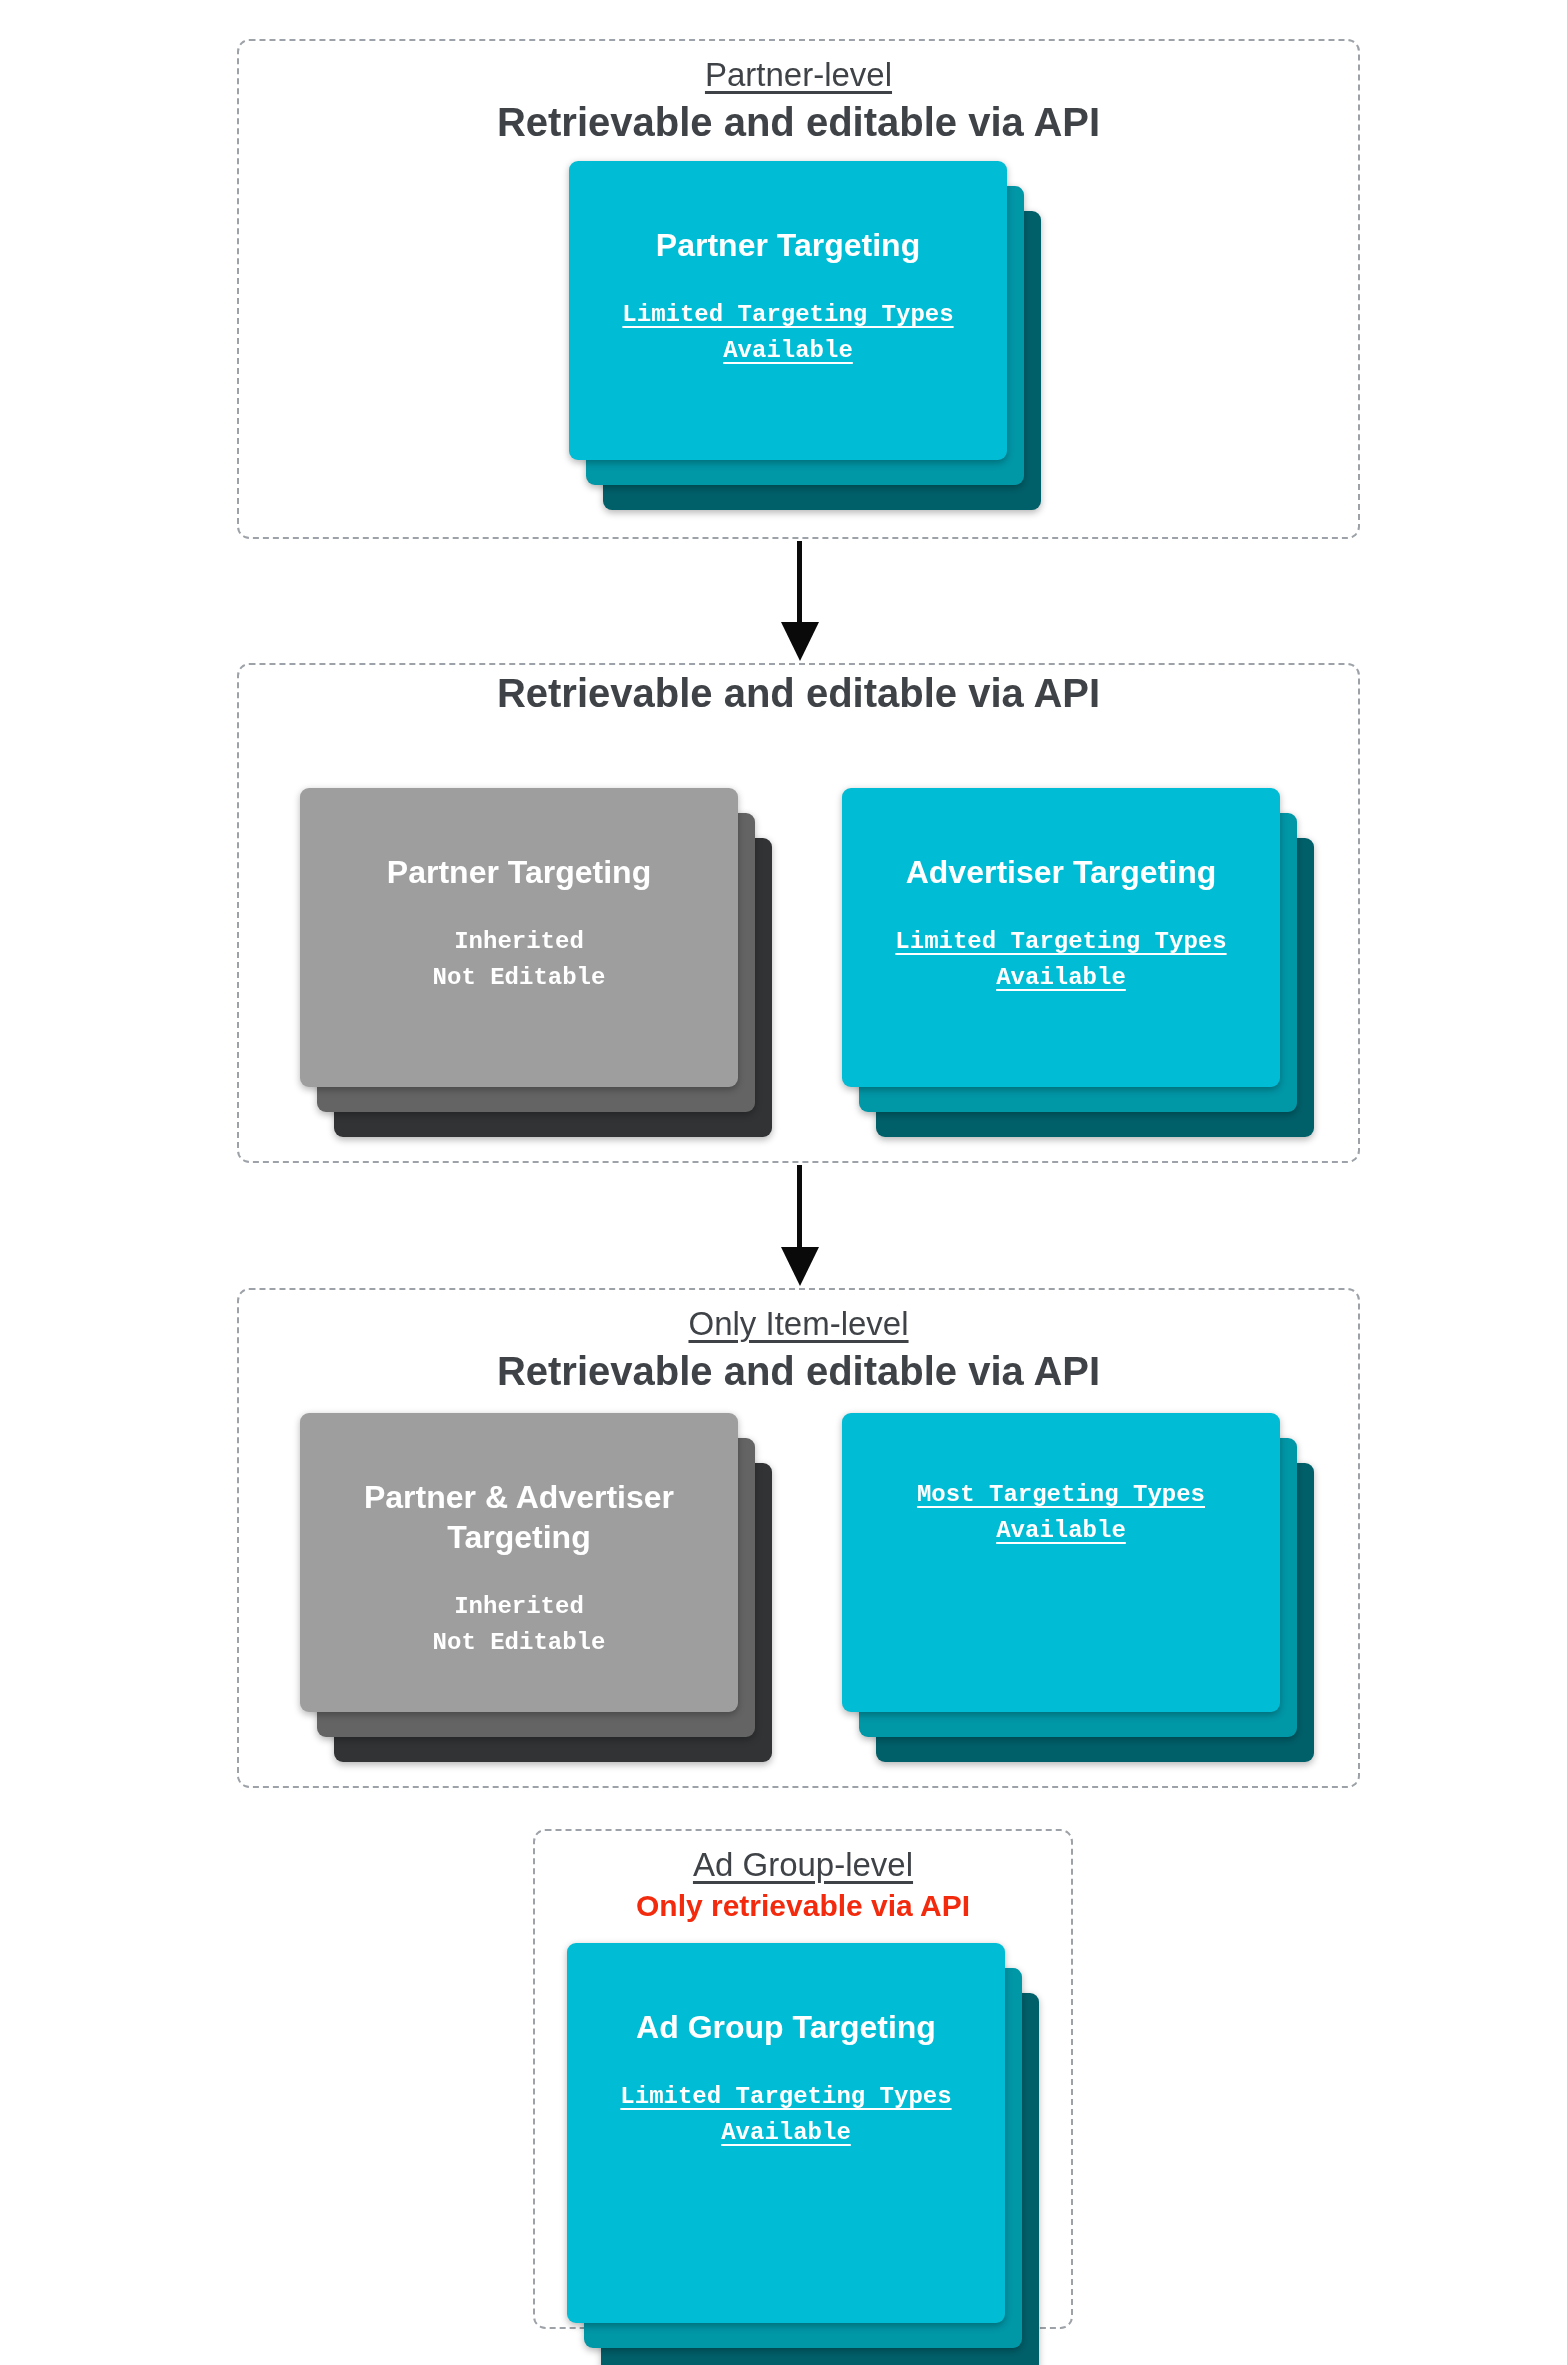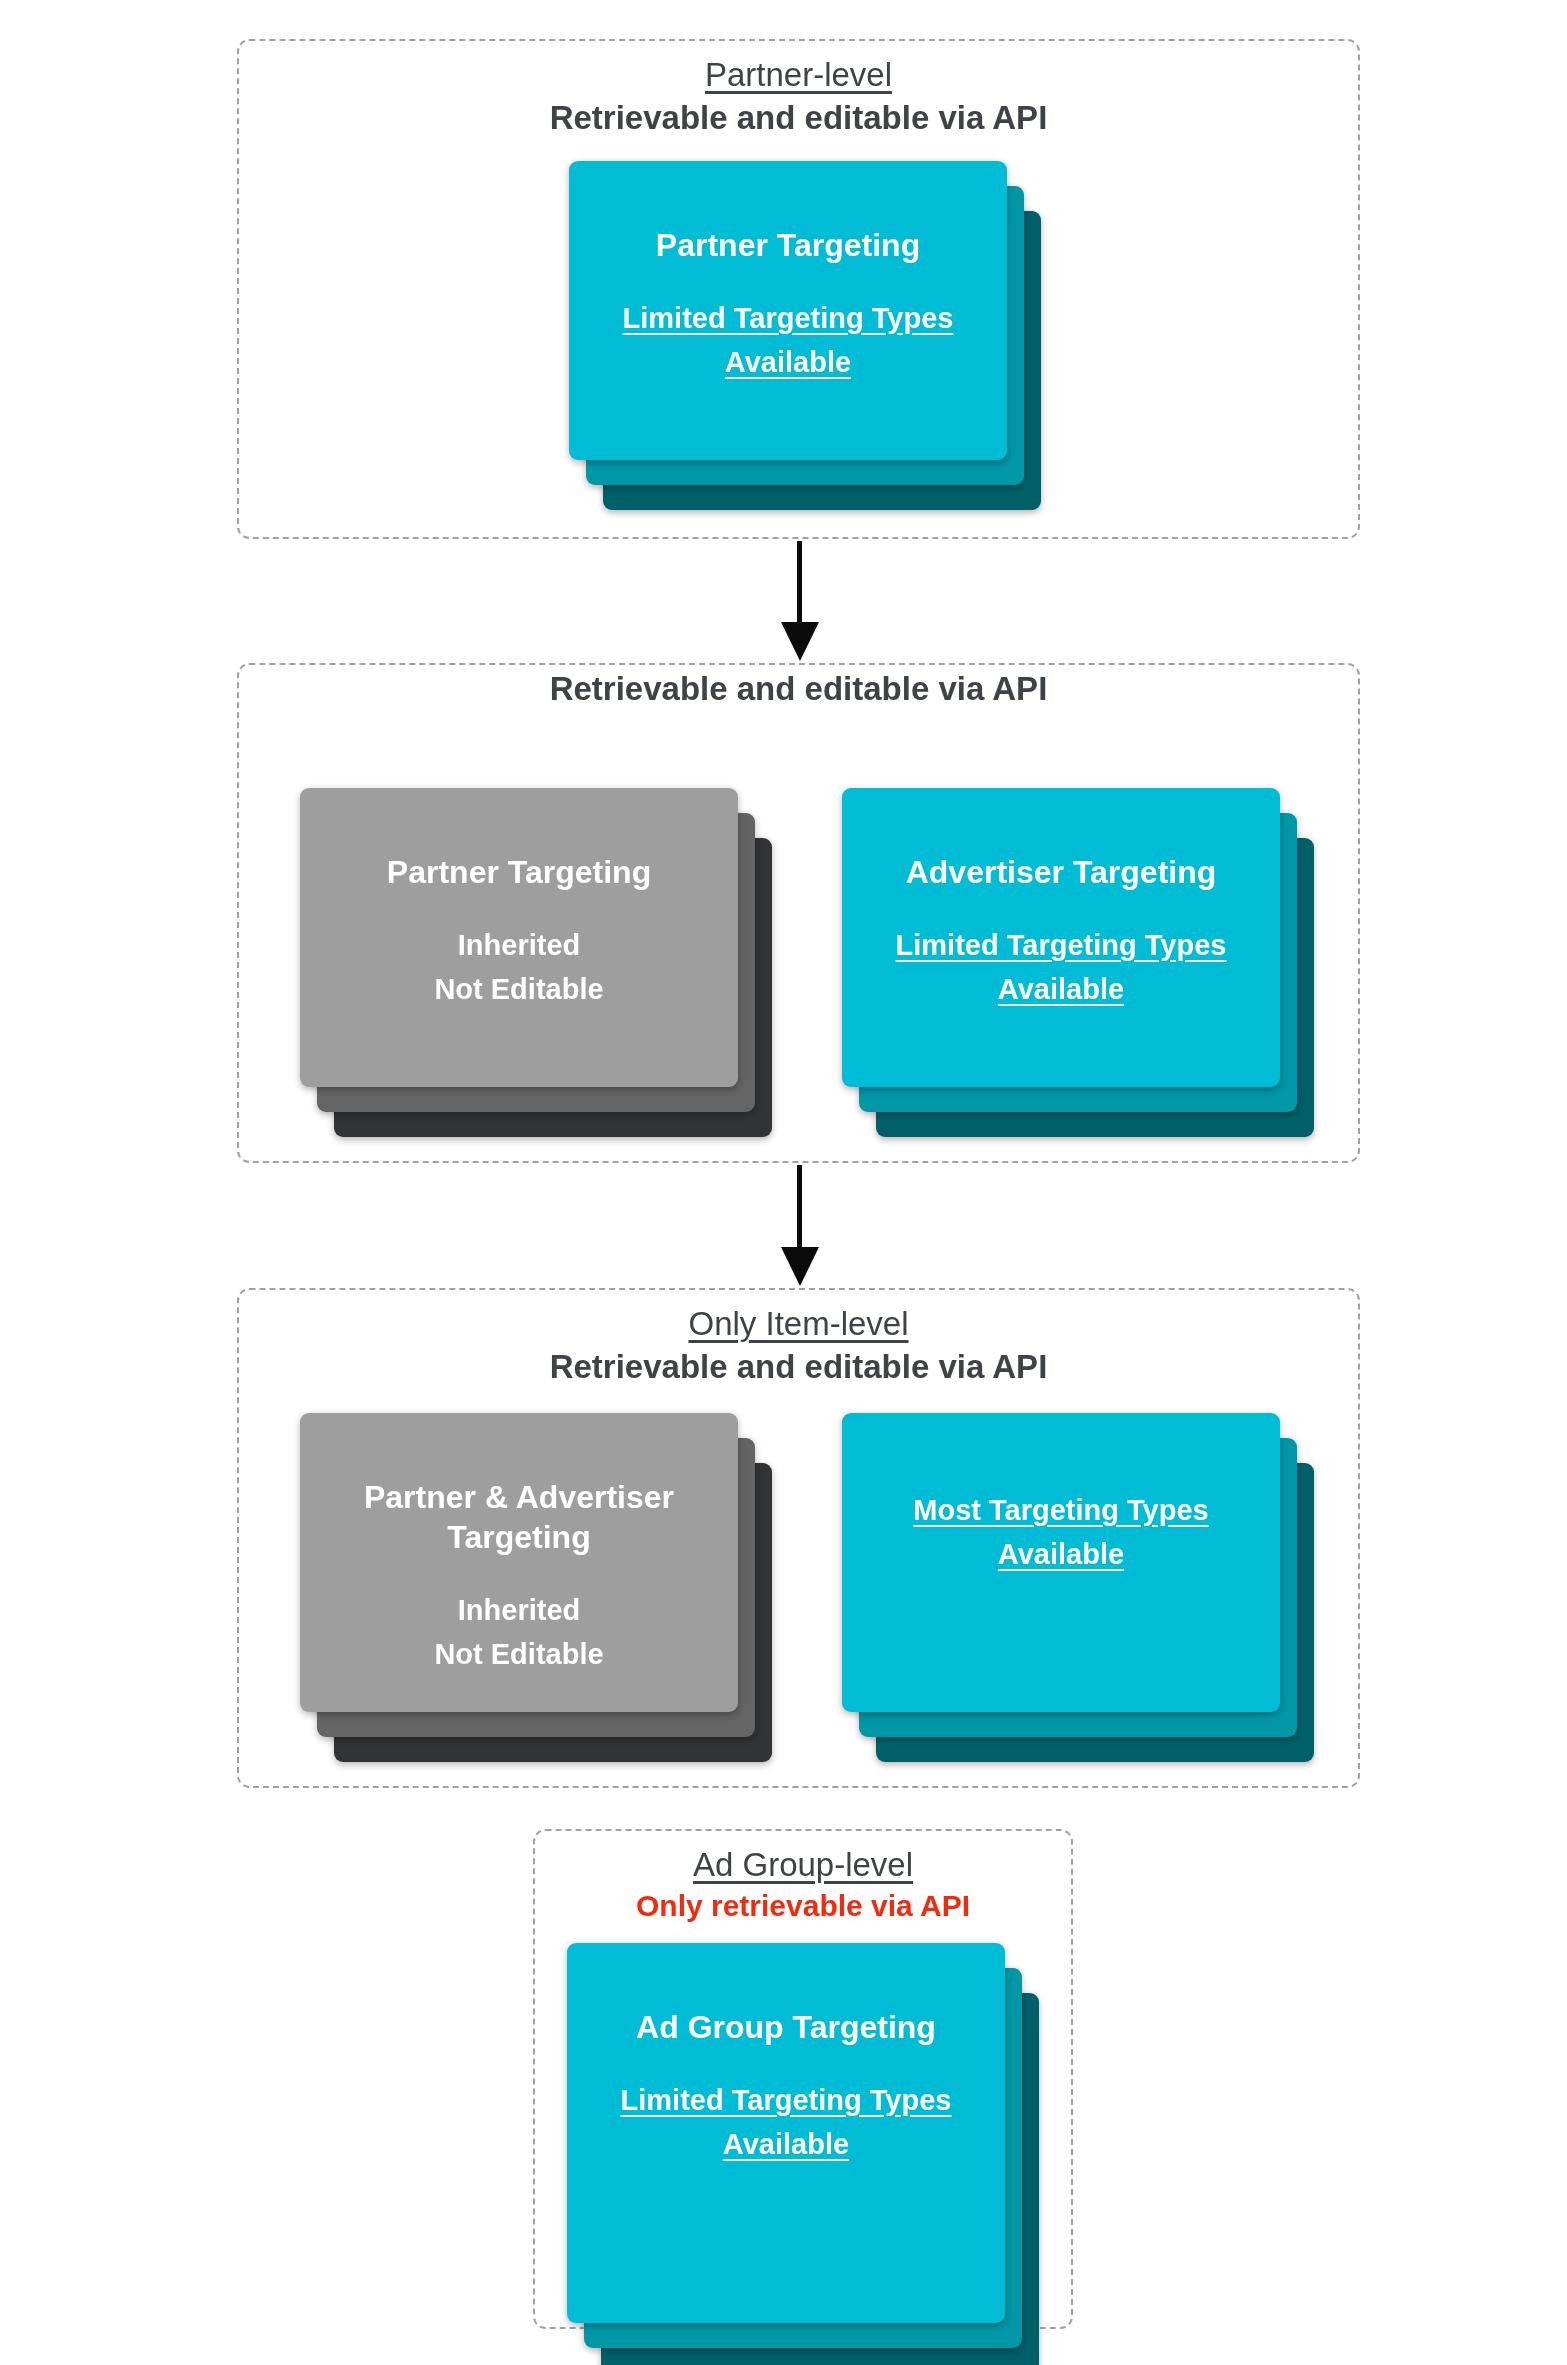--- a/index.html
+++ b/index.html
@@ -28,21 +28,21 @@
     font-size: 33px;
     font-weight: 400;
     color: var(--heading);
     text-decoration: underline;
     text-underline-offset: 4.5px;
     line-height: 1.2;
   }
   .panel-subtitle {
     margin: 3.6px 0 0 0;
     text-align: center;
-    font-size: 33px;
+    font-size: 40px;
     font-weight: 700;
     color: var(--heading);
     line-height: 1.2;
   }
   .panel-subtitle.red {
     color: var(--red);
     font-size: 30px;
   }
   .stack {
     position: absolute;
@@ -80,25 +80,26 @@
   .card-title {
     color: #ffffff;
     font-size: 32px;
     font-weight: 700;
     line-height: 1.25;
     white-space: pre-line;
     margin: 0 0 32px 0;
   }
   .card-subtitle {
     color: #ffffff;
-    font-size: 29px;
+    font-size: 24px;
     font-weight: 700;
     line-height: 1.5;
     white-space: pre-line;
-    margin: 12px;
+    margin: 0;
+    font-family: Liberation Mono, monospace;
   }
   .card-subtitle.underlined {
     text-decoration: underline;
     text-underline-offset: 4.5px;
   }
   .arrow {
     position: absolute;
     width: 39px;
     display: flex;
     flex-direction: column;

